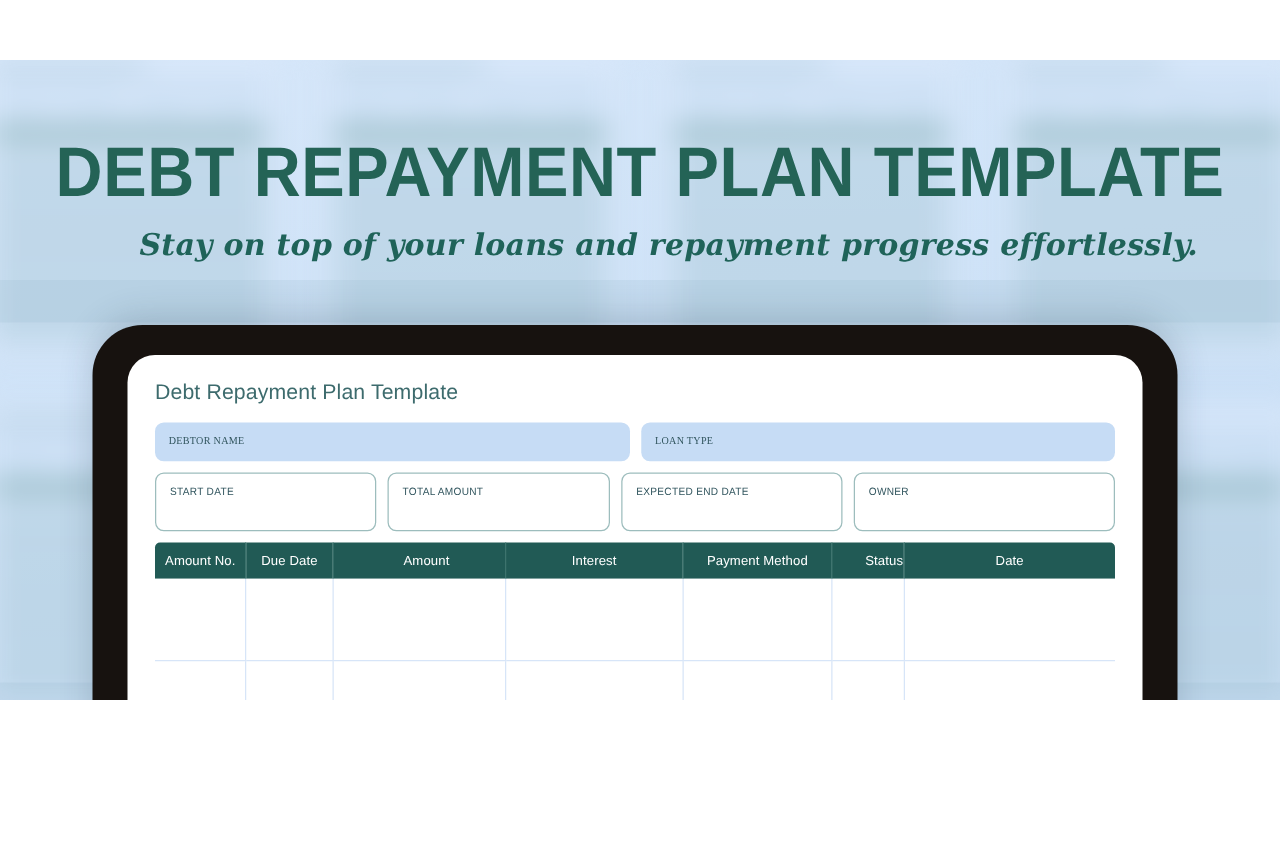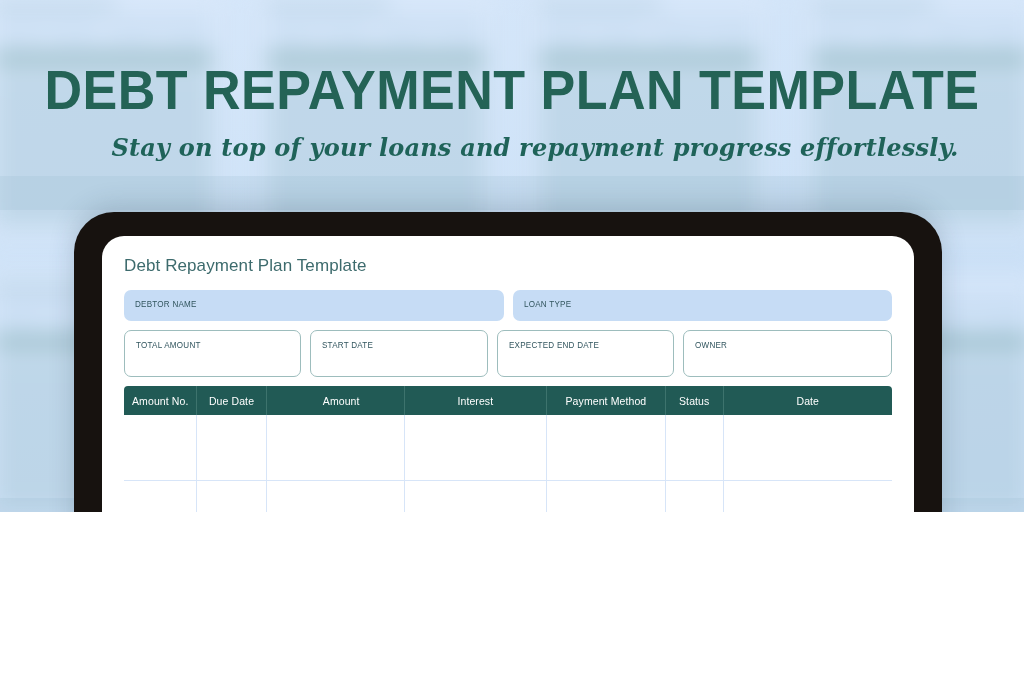--- a/index.html
+++ b/index.html
@@ -6,20 +6,21 @@
 
   html, body {
     width:1024px; height:682px; overflow:hidden;
     font-family:"Liberation Sans", sans-serif;
   }
 
   
   #page {
     position:relative; width:1024px; height:512px; overflow:hidden;
     background:linear-gradient(170deg,#d6e7fa 0%, #cfe3f8 42%, #c9dff6 72%, #c3dbf4 100%);
+    margin-top:48px;
   }
 
   
   #bg-blur {
     position:absolute; inset:-40px -40px -40px -40px;
     filter:blur(11px); opacity:.62;
     display:grid; grid-template-columns:repeat(4,1fr); grid-template-rows:repeat(2,1fr);
     gap:34px; padding:30px 24px;
   }
   .bg-card {
@@ -76,21 +77,21 @@
   }
 
   
   .form-row { display:flex; gap:9px; margin-bottom:9px; }
   .field { position:relative; border-radius:7px; }
   .field-label {
     position:absolute; left:11px; top:9px;
     font-size:8.5px; letter-spacing:.25px; color:#31555e; white-space:nowrap;
     transform:scaleX(.95); transform-origin:left center;
   }
-  .field.filled { background:#c6dcf5; height:31px; }
+  .field.filled { background:#c6dcf5; height:31px;font-family:Liberation Serif, serif; }
   .field.outlined { background:#fff; height:47px; border:1px solid #9dbdbd; }
 
   
   #table { width:100%; border-collapse:collapse; table-layout:fixed; margin-top:9px; }
   #table th {
     background:#215a55; color:#ffffff; font-weight:400; font-size:10.5px;
     height:29px; border-right:1px solid #3d736d; letter-spacing:.1px;
   }
   #table th:last-child { border-right:none; }
   #table tr.head th:first-child { border-top-left-radius:4px; }
@@ -246,43 +247,43 @@
             <div class="form-row">
               <div class="field filled" style="flex: 1 1 0%;">
                 <div class="field-label">DEBTOR NAME</div>
               </div>
               <div class="field filled" style="flex: 1 1 0%;">
                 <div class="field-label">LOAN TYPE</div>
               </div>
             </div>
             <div class="form-row">
               <div class="field outlined" style="flex: 1 1 0%;">
+                <div class="field-label">START DATE</div>
+              </div>
+              <div class="field outlined" style="flex: 1 1 0%;">
                 <div class="field-label">TOTAL AMOUNT</div>
-              </div>
-              <div class="field outlined" style="flex: 1 1 0%;">
-                <div class="field-label">START DATE</div>
               </div>
               <div class="field outlined" style="flex: 1 1 0%;">
                 <div class="field-label">EXPECTED END DATE</div>
               </div>
               <div class="field outlined" style="flex: 1 1 0%; padding-left: 32px;">
                 <div class="field-label">OWNER</div>
               </div>
             </div>
           </div>
 
         <table id="table">
           <thead>
             <tr class="head">
                 <th style="width: 9.5%;">Amount No.</th>
                 <th style="width: 9%;">Due Date</th>
                 <th style="width: 18%; padding-left: 12px;">Amount</th>
                 <th style="width: 18.5%;">Interest</th>
                 <th style="width: 15.5%;">Payment Method</th>
-                <th style="width: 7.5%;">Status</th>
+                <th style="width: 7.5%; text-align: right;">Status</th>
                 <th style="width: 22%;">Date</th>
               </tr>
           </thead>
           <tbody>
               <tr>
                 <td></td>
                 <td></td>
                 <td></td>
                 <td></td>
                 <td></td>

